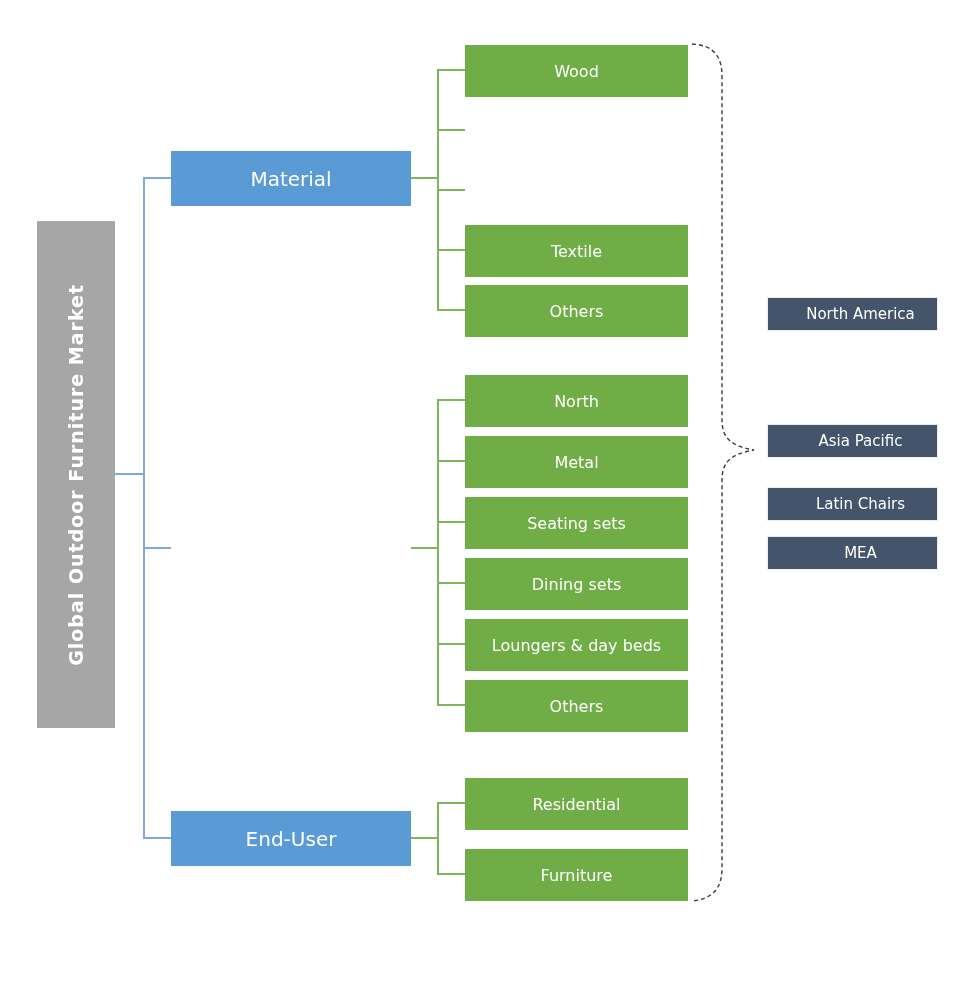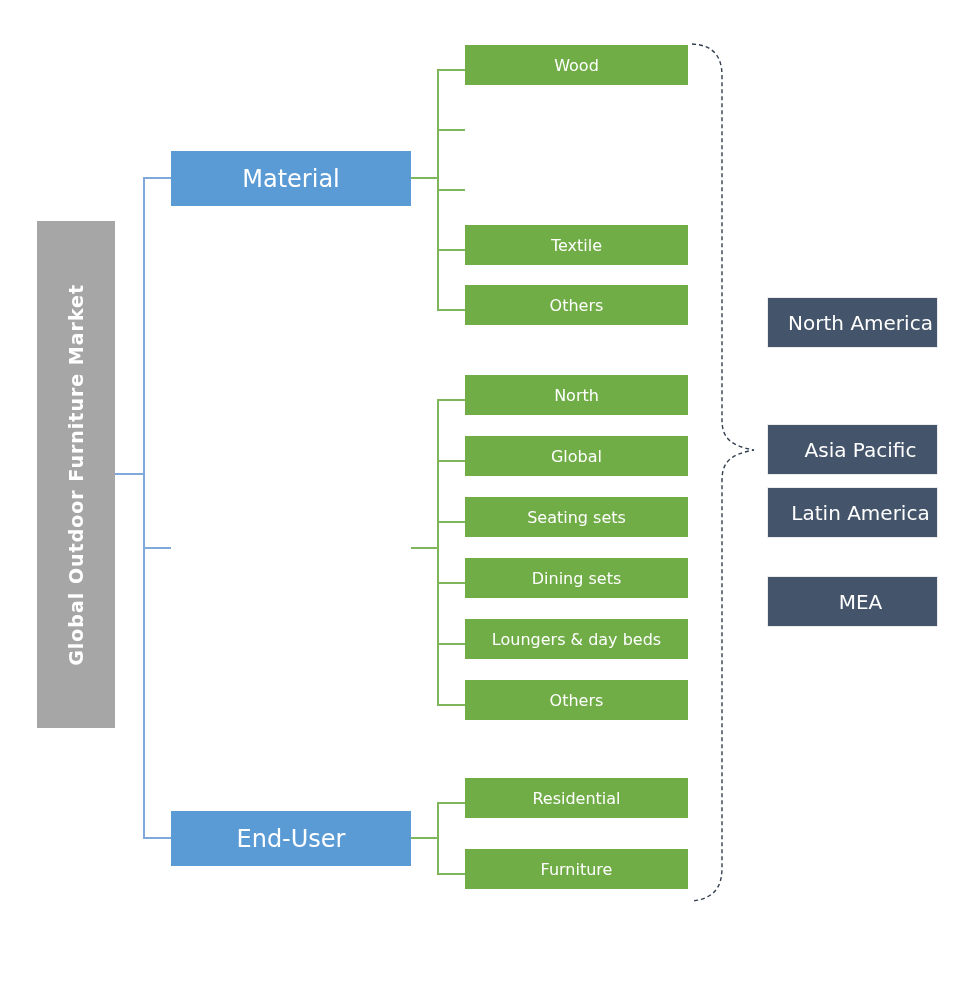--- a/index.html
+++ b/index.html
@@ -23,30 +23,30 @@
   }
   .root{
     left:37px;top:221px;width:78px;height:507px;background:var(--root-gray);
   }
   .root-label{
     writing-mode:vertical-rl;transform:rotate(180deg);
     font-weight:bold;font-size:19px;letter-spacing:1px;white-space:nowrap;
   }
   .cat{
     left:171px;width:240px;height:55px;background:var(--category-blue);
-    font-size:24px;
+    font-size:20px;
     align-items:center;
   }
   .leaf{
-    left:465px;width:223px;height:40px;background:var(--leaf-green);
+    left:465px;width:223px;height:52px;background:var(--leaf-green);
     font-size:16px;
   }
   .region{
-    left:767px;width:171px;height:51px;background:var(--region-navy);
-    font-size:20px;border:1px solid #ececec;padding-left:16px;
+    left:767px;width:171px;height:34px;background:var(--region-navy);
+    font-size:15px;border:1px solid #ececec;padding-left:16px;
   }
   .line{position:absolute;}
   .line.blue{background:var(--connector-blue);}
   .line.green{background:var(--connector-green);}
   .h{height:2px;}
   .v{width:2px;}
   .brace-svg{position:absolute;left:0;top:0;pointer-events:none;}
 </style>
 </head>
 <body>
@@ -99,21 +99,21 @@
     <span>Textile</span>
   </div>
   <div class="box leaf" style="top:285px">
     <span>Others</span>
   </div>
 
   <div class="box leaf" style="top:375px">
     <span>North</span>
   </div>
   <div class="box leaf" style="top:436px">
-    <span>Global</span>
+    <span>Metal</span>
   </div>
   <div class="box leaf" style="top:497px">
     <span>Seating sets</span>
   </div>
   <div class="box leaf" style="top:558px">
     <span>Dining sets</span>
   </div>
   <div class="box leaf" style="top:619px">
     <span>Loungers &amp; day beds</span>
   </div>
@@ -135,19 +135,19 @@
          L 722 868 C 722 889 712 899 692 901" fill="none" stroke="var(--brace-dark)" stroke-width="1.4" stroke-dasharray="4 3"></path>
   </svg>
 
   <div class="box region" style="top:297px">
     <span>North America</span>
   </div>
   <div class="box region" style="top:424px">
     <span>Asia Pacific</span>
   </div>
   <div class="box region" style="top:487px">
-    <span>Latin America</span>
+    <span>Latin Chairs</span>
   </div>
-  <div class="box region" style="top:576px">
+  <div class="box region" style="top:536px">
     <span>MEA</span>
   </div>
 
 </div>
 
 </body></html>

